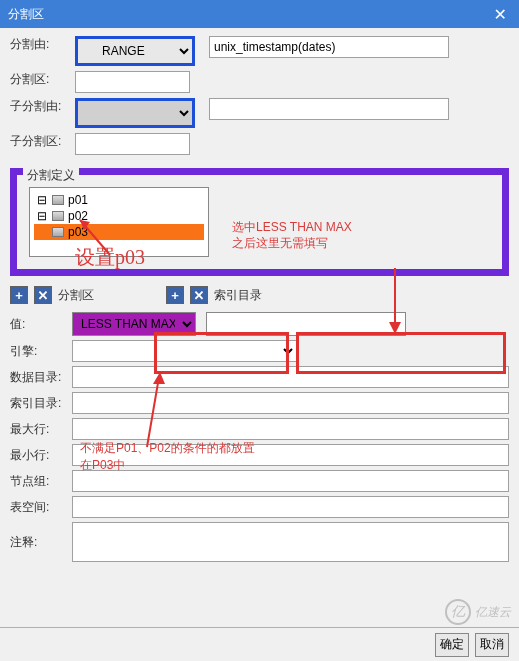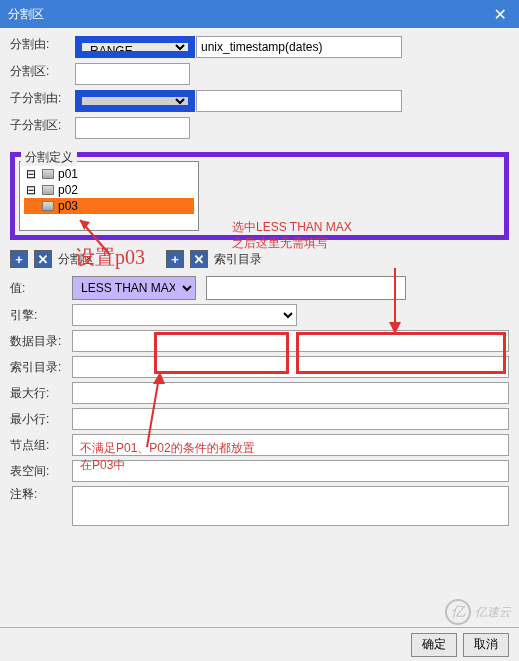--- a/index.html
+++ b/index.html
@@ -2,27 +2,27 @@
 <html><head>
   <meta charset="utf-8">
   <style>
     * { box-sizing: border-box; margin: 0; padding: 0; font-family: "Microsoft YaHei", Arial, sans-serif; font-size: 12px; }
     body { background: #f0f0f0; width: 519px; height: 661px; overflow: hidden; position: relative; }
     .titlebar { background: #3d7fd6; color: #fff; height: 28px; display: flex; align-items: center; padding: 0 8px; justify-content: space-between; }
     .close-btn { color: #fff; font-size: 16px; cursor: pointer; padding: 0 4px; }
     .form-area { padding: 8px 10px 4px 10px; }
     .form-row { display: flex; align-items: flex-start; margin-bottom: 5px; }
     .form-label { width: 65px; color: #333; }
-    .sel { height: 22px; border: 7px solid #1d4ed8; background: #e8e8e8; padding: 0 4px; }
+    .sel { height: 30px; border: 3px solid #1d4ed8; background: #e8e8e8; padding: 0 20px; }
     .sel-wide { width: 120px; }
     .inp { height: 22px; border: 1px solid #a0a0a0; background: #fff; padding: 0 4px; }
     .inp-med { width: 115px; }
-    .inp-long { width: 206px; margin-left: 1px; }
+    .inp-long { width: 240px; margin-left: 14px; }
     .sel-sub { width: 120px; background: #d0d0d0; margin-left: 0; }
-    .fieldset { border: 5px solid #6d28d9; margin: 4px 10px 6px 10px; padding: 4px; position: relative; }
+    .fieldset { border: 7px solid #6d28d9; margin: 4px 10px 6px 10px; padding: 12px; position: relative; text-align: center; }
     .fieldset-legend { position: absolute; top: -8px; left: 6px; background: #f0f0f0; padding: 0 4px; color: #333; }
     .tree-box { border: 1px solid #888; background: #fff; width: 180px; height: 70px; padding: 4px; }
     .tree-item { display: flex; align-items: center; padding: 1px 2px; gap: 4px; }
     .tree-item.selected { background: #f97316; }
     .tree-icon { width: 12px; height: 10px; background: linear-gradient(#ddd,#aaa); border: 1px solid #777; display: inline-block; }
     .annotation { position: absolute; color: #d93a3a; font-size: 20px; font-family: "SimSun", serif; pointer-events: none; }
     .ann1 { left: 75px; top: 244px; }
     .ann2 { left: 232px; top: 220px; line-height: 1.3; }
     .ann3 { left: 80px; top: 440px; line-height: 1.4; }
     .toolbar-row { display: flex; align-items: center; padding: 4px 10px; gap: 6px; }
@@ -32,23 +32,23 @@
     .lower-row { display: flex; align-items: center; margin-bottom: 4px; }
     .lower-label { width: 62px; color: #333; }
     .lower-inp { flex: 1; height: 22px; border: 1px solid #a0a0a0; background: #fff; padding: 0 4px; }
     .lower-sel { flex: 1; height: 22px; border: 1px solid #a0a0a0; background: #fff; padding: 0 4px; }
     .comment-area { flex: 1; height: 40px; border: 1px solid #a0a0a0; background: #fff; padding: 2px 4px; resize: none; }
     .redbox { position: absolute; border: 3px solid #e03030; pointer-events: none; }
     .rb1 { left: 154px; top: 332px; width: 135px; height: 42px; }
     .rb2 { left: 296px; top: 332px; width: 210px; height: 42px; }
     .arrow-svg { position: absolute; pointer-events: none; }
     .footer { position: absolute; bottom: 0; left: 0; right: 0; height: 34px; border-top: 1px solid #b0b0b0; display: flex; align-items: center; justify-content: flex-end; padding: 0 10px; gap: 6px; background: #f0f0f0; }
-    .dlg-btn { height: 24px; padding: 0 10px; border: 1px solid #888; background: #e8e8e8; cursor: pointer; }
+    .dlg-btn { height: 24px; padding: 0 4px; border: 1px solid #888; background: #e8e8e8; cursor: pointer; }
     .value-box { display:flex; gap:6px; }
-    .less-sel { width: 124px; height: 24px; border: 1px solid #888; background:#c4b5fd; padding:0 4px;}
+    .less-sel { width: 124px; height: 24px; border: 1px solid #888; background:#a21caf; padding:0 4px;}
     .sub-inp { width: 200px; height: 24px; border: 1px solid #888; background:#fff; margin-left: 4px;}
     .watermark { position: absolute; right: 8px; bottom: 36px; color: #c0c0c0; font-size: 18px; font-style: italic; pointer-events: none; display:flex; align-items:center; gap:4px;}
     .wm-circle { width:26px; height:26px; border:2px solid #c0c0c0; border-radius:50%; display:inline-flex; align-items:center; justify-content:center; font-size:14px;}
   </style>
 </head>
 <body>
 
 <div class="titlebar">
   <span>分割区</span>
   <span class="close-btn">✕</span>
@@ -143,21 +143,21 @@
     <input class="lower-inp" value="" style="">
   </div>
   <div class="lower-row">
     <span class="lower-label">节点组:</span>
     <input class="lower-inp" value="" style="">
   </div>
   <div class="lower-row">
     <span class="lower-label">表空间:</span>
     <input class="lower-inp" value="" style="">
   </div>
-  <div class="lower-row" style="align-items:flex-start">
+  <div class="lower-row" style="align-items:center">
     <span class="lower-label">注释:</span>
     <textarea class="comment-area" style=""></textarea>
   </div>
 </div>
 
 <div class="redbox rb1"></div>
 <div class="redbox rb2"></div>
 
 <div class="annotation ann1">设置p03</div>
 <div class="annotation ann2">

